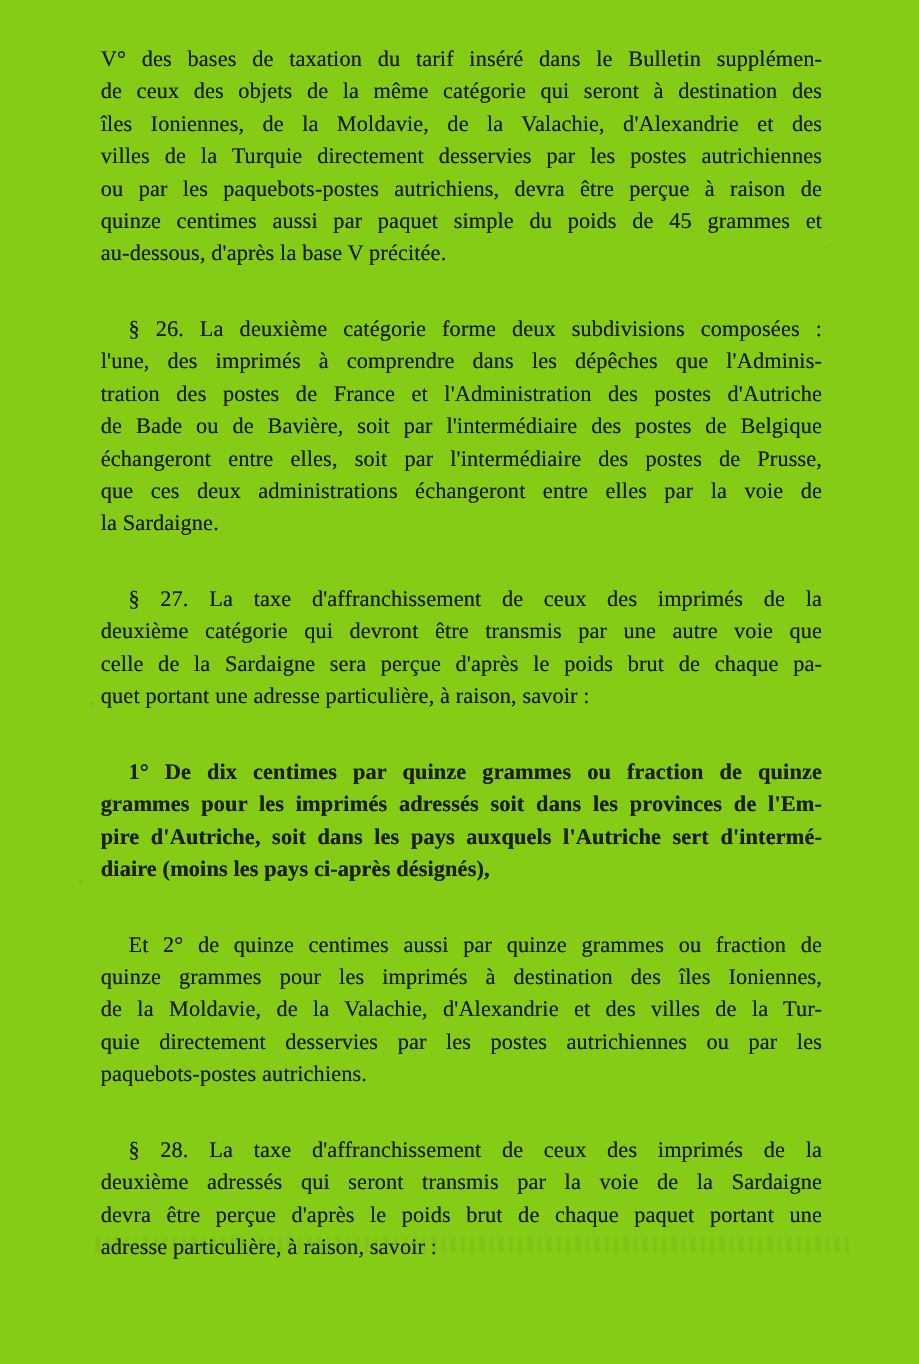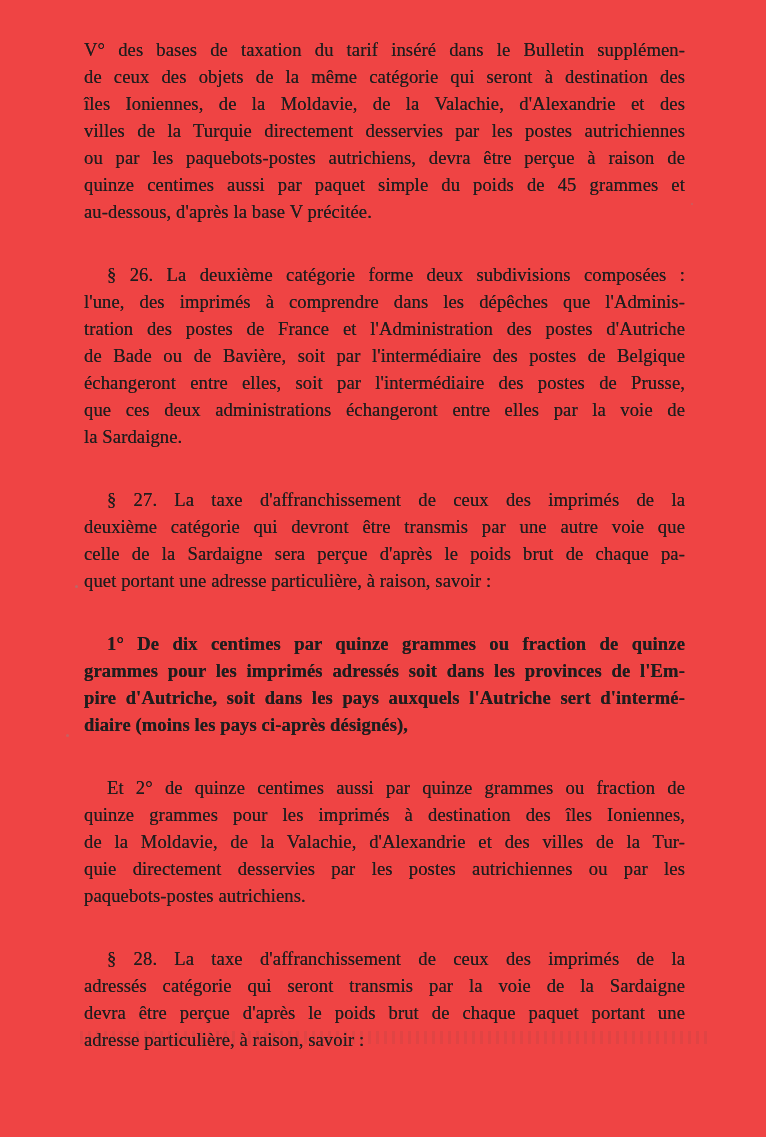--- a/index.html
+++ b/index.html
@@ -4,21 +4,21 @@
 <style>
   html, body {
     margin: 0;
     padding: 0;
     background: #ffffff;
   }
   .page {
     position: relative;
     width: 766px;
     height: 1137px;
-    background: #ef4444;
+    background: #84cc16;
     overflow: hidden;
     font-family: "Liberation Serif", "DejaVu Serif", serif;
     color: #1e1e1e;
   }
   .text-block {
     position: absolute;
     left: 84px;
     top: 36px;
     width: 601px;
     font-size: 18.6px;
@@ -107,21 +107,21 @@
       </div>
       <div class="paragraph" data-name="paragraph-item-2">
         <div class="line indent" data-name="text-line">Et 2° de quinze centimes aussi par quinze grammes ou fraction de</div>
         <div class="line" data-name="text-line">quinze grammes pour les imprimés à destination des îles Ioniennes,</div>
         <div class="line" data-name="text-line">de la Moldavie, de la Valachie, d'Alexandrie et des villes de la Tur-</div>
         <div class="line" data-name="text-line">quie directement desservies par les postes autrichiennes ou par les</div>
         <div class="line last" data-name="text-line">paquebots-postes autrichiens.</div>
       </div>
       <div class="paragraph" data-name="paragraph-section-28">
         <div class="line indent" data-name="text-line">§ 28. La taxe d'affranchissement de ceux des imprimés de la</div>
-        <div class="line" data-name="text-line">adressés catégorie qui seront transmis par la voie de la Sardaigne</div>
+        <div class="line" data-name="text-line">deuxième adressés qui seront transmis par la voie de la Sardaigne</div>
         <div class="line" data-name="text-line">devra être perçue d'après le poids brut de chaque paquet portant une</div>
         <div class="line last" data-name="text-line">adresse particulière, à raison, savoir :</div>
       </div>
     </div>
   <div class="ghost-band" data-name="scan-show-through-artifact"></div>
   <div class="speck speck-1" data-name="scan-speck"></div>
   <div class="speck speck-2" data-name="scan-speck"></div>
   <div class="speck speck-3" data-name="scan-speck"></div>
 </div>
 

